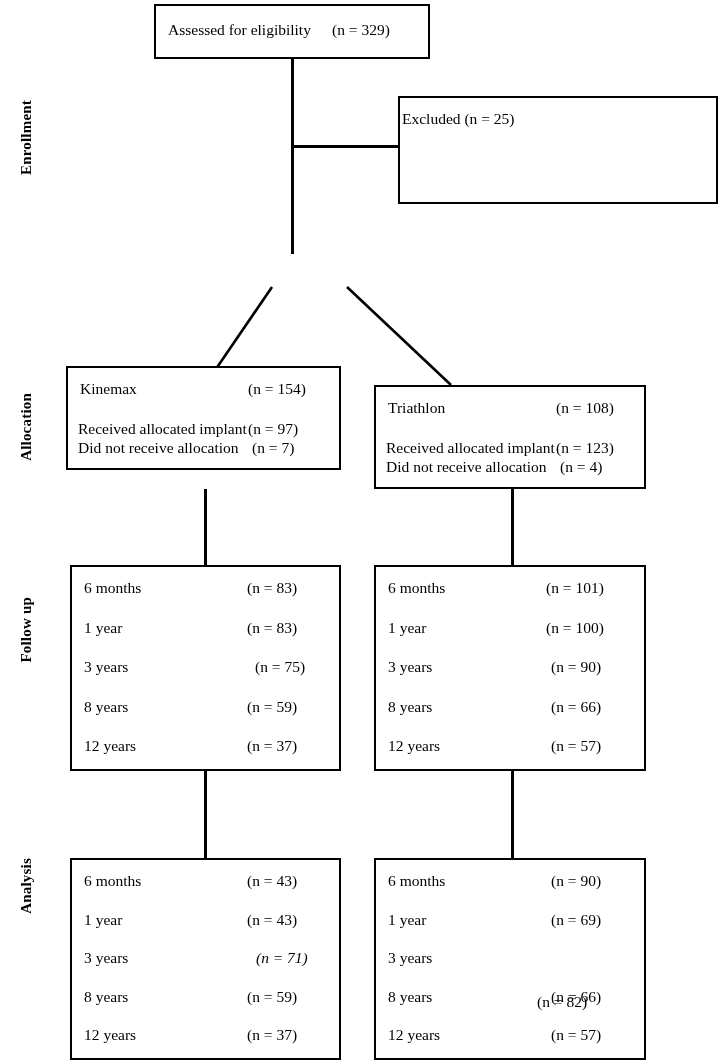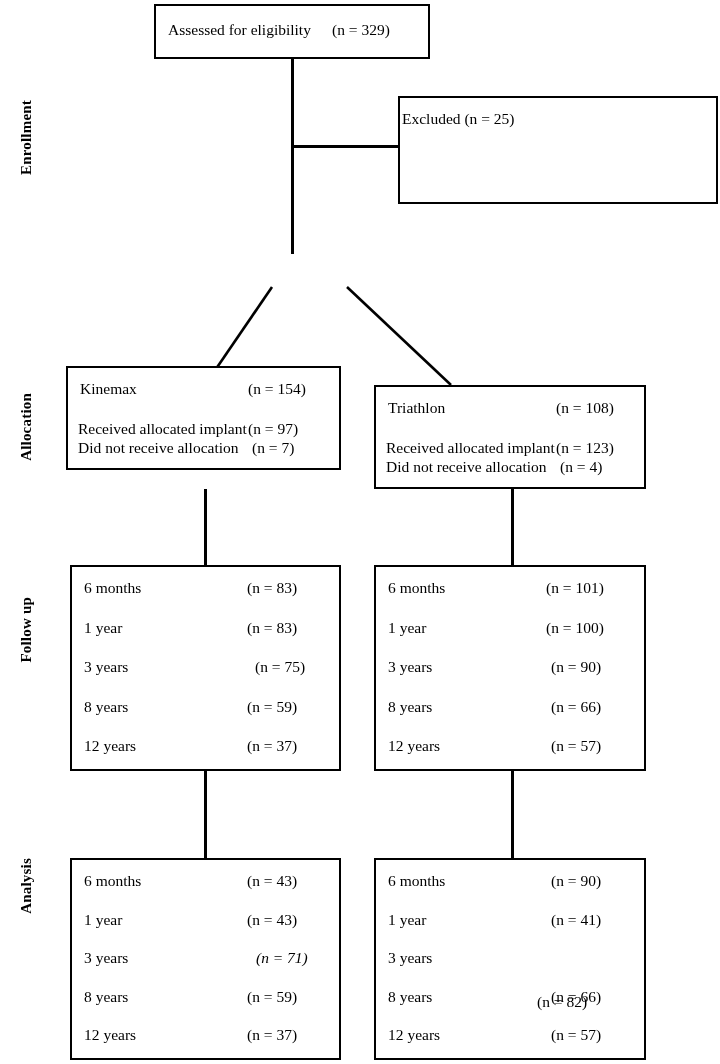--- a/index.html
+++ b/index.html
@@ -222,21 +222,21 @@
     </div>
   </div>
 
   <div class="box" style="left:374px; top:858px; width:272px; height:202px;">
     <div class="row" style="top:12px;">
       <span class="lbl">6 months</span>
       <span class="num" style="left:175px;">(n = 90)</span>
     </div>
     <div class="row" style="top:51px;">
       <span class="lbl">1 year</span>
-      <span class="num" style="left:175px;">(n = 41)</span>
+      <span class="num" style="left:175px;">(n = 69)</span>
     </div>
     <div class="row" style="top:89px;">
       <span class="lbl">3 years</span>
       <span class="num" style="left:161px;margin-top:44px;">(n = 82)</span>
     </div>
     <div class="row" style="top:128px;">
       <span class="lbl">8 years</span>
       <span class="num" style="left:175px;">(n = 66)</span>
     </div>
     <div class="row" style="top:166px;">

